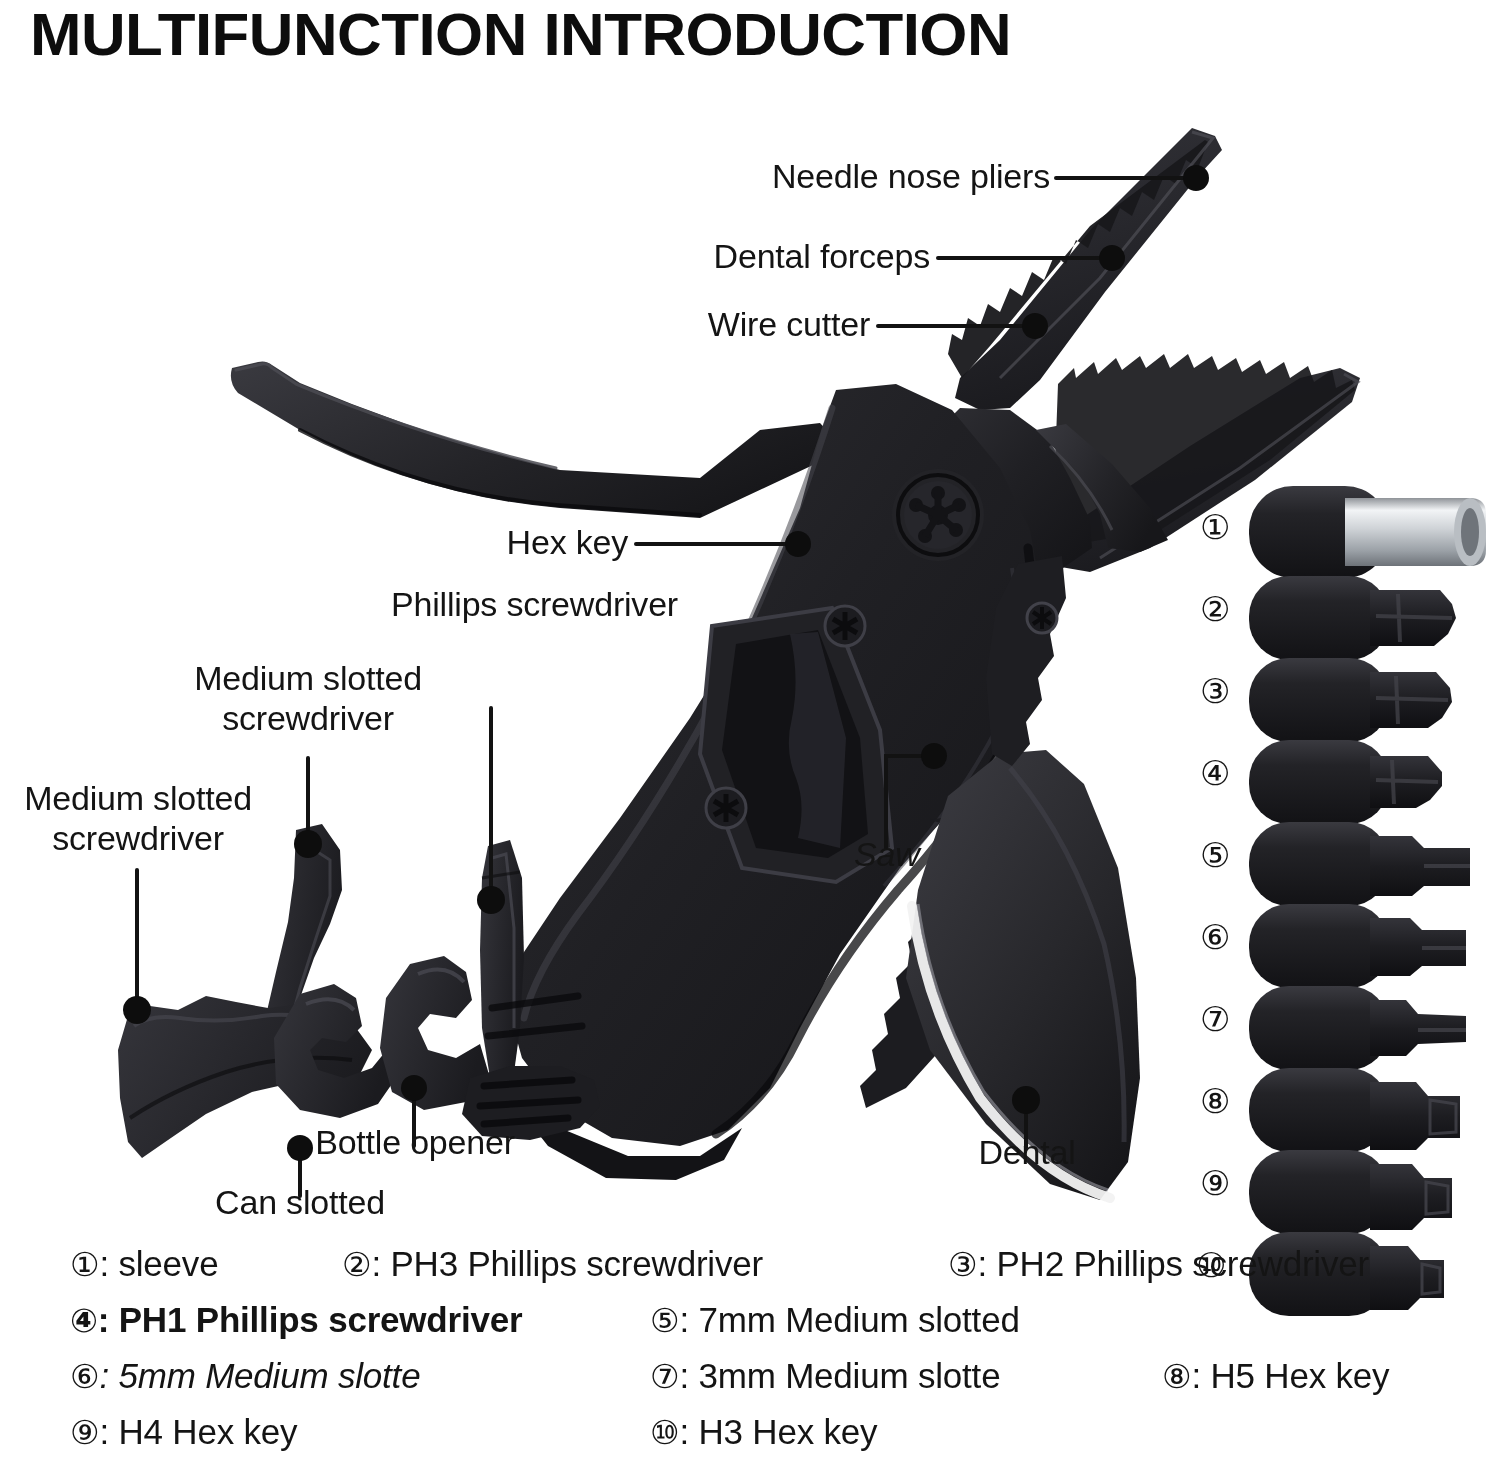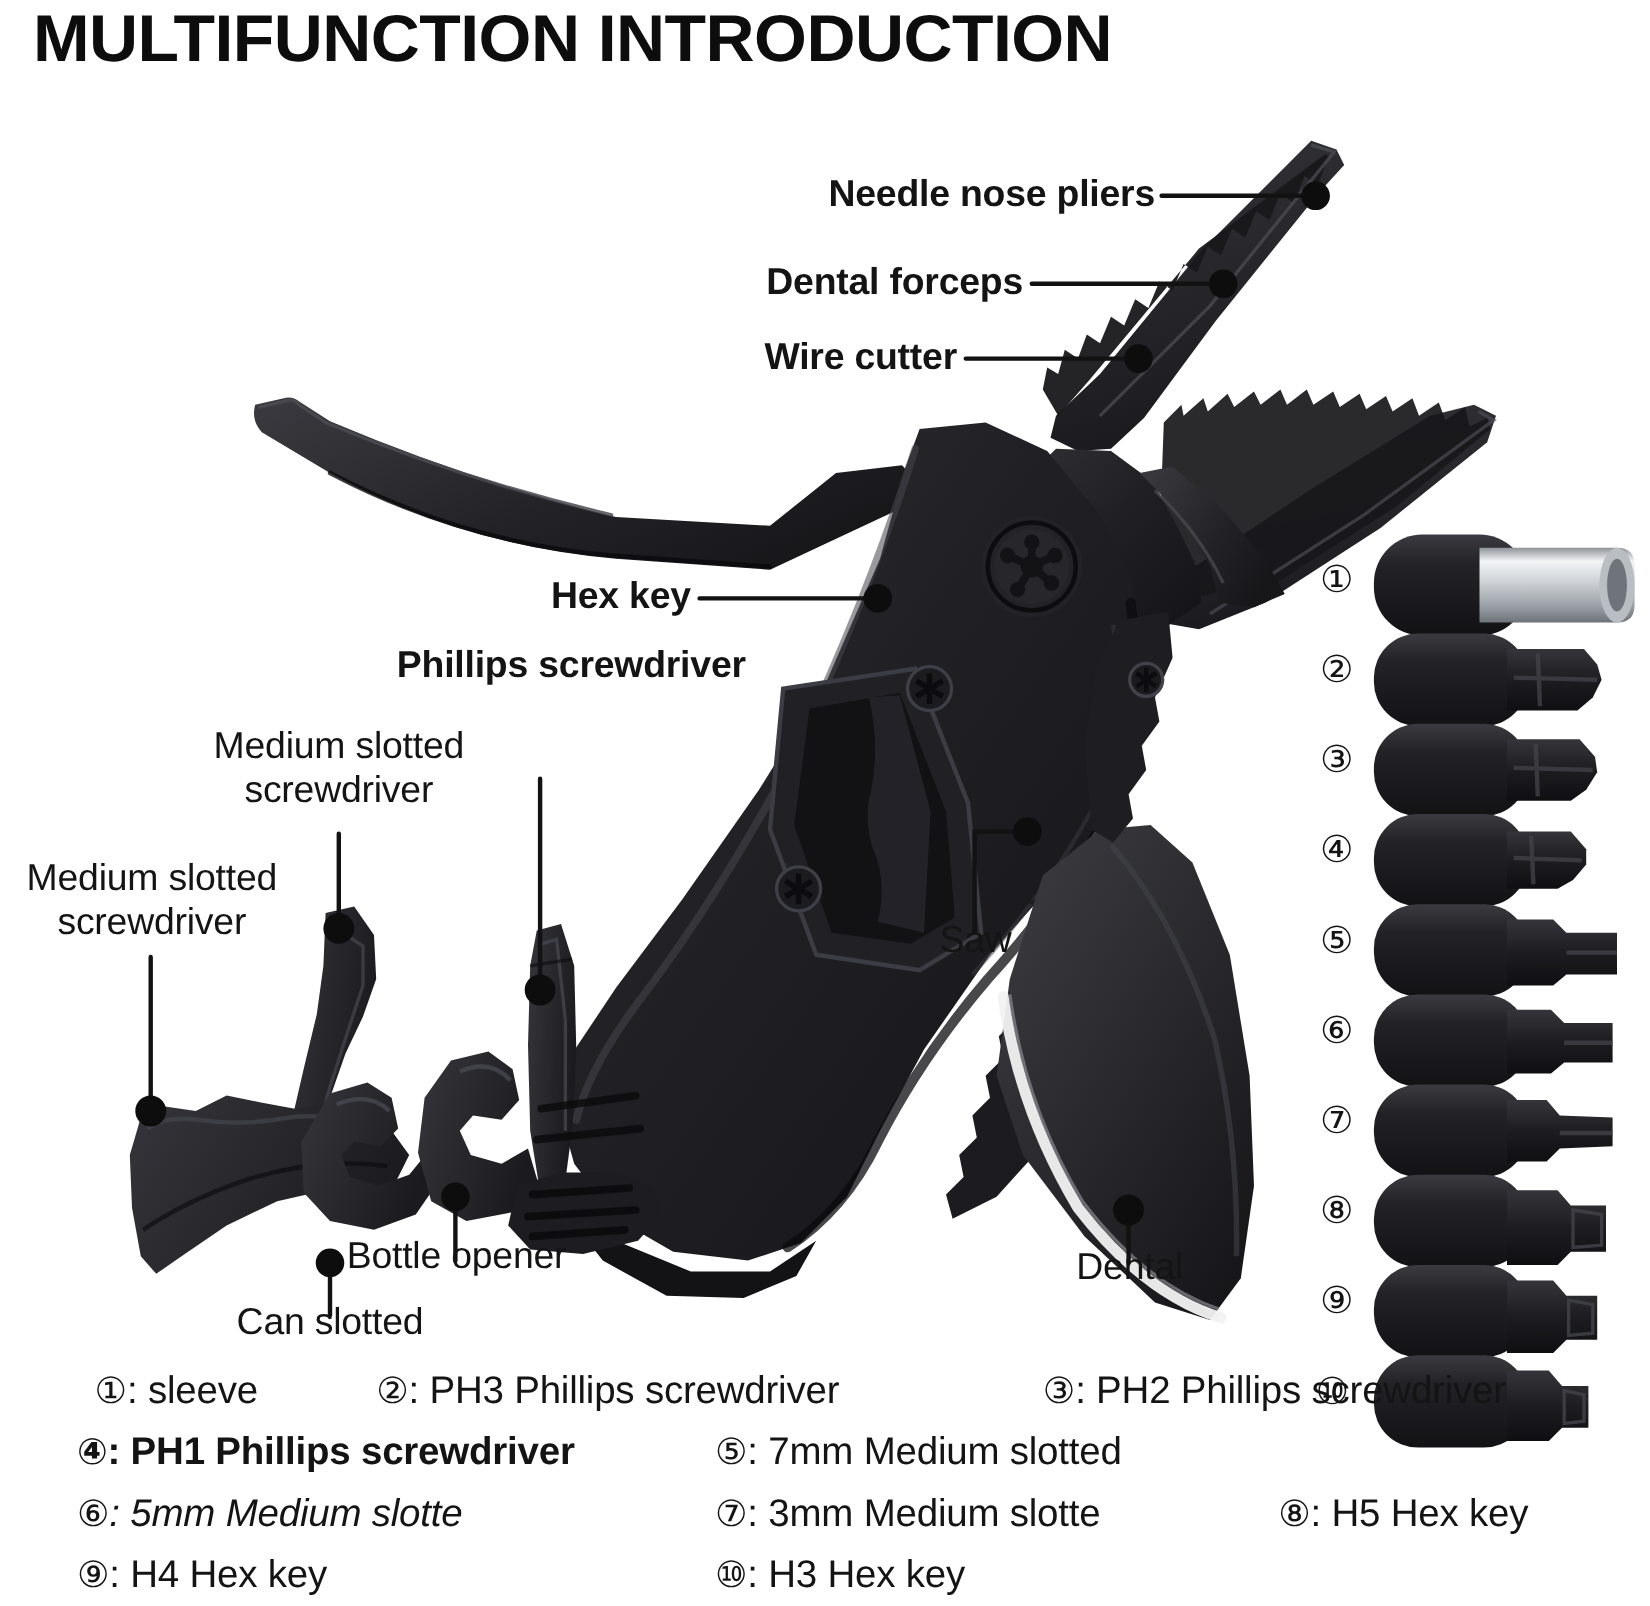--- a/index.html
+++ b/index.html
@@ -46,21 +46,21 @@
 
   
   .callout {
     position: absolute;
     font-size: 34px;
     line-height: 40px;
     color: #141414;
     white-space: pre-line;
     letter-spacing: -0.2px;
   }
-  .callout.right-al { text-align: right; font-weight: bold; }
+  .callout.right-al { text-align: right; }
   .callout.center-al { text-align: center; }
   .callout.left-al { text-align: left; }
 
   
   #legend {
     position: absolute;
     left: 0; top: 1238px;
     width: 1500px; height: 222px;
   }
   .legend-row {
@@ -361,21 +361,21 @@
   <div class="callout center-al" style="left:88px; top:580px; width:440px;">Medium slotted
 screwdriver</div>
 
   <div class="callout center-al" style="left:-82px; top:700px; width:440px;">Medium slotted
 screwdriver</div>
 
   <div class="callout center-al" style="left:118px; top:1104px; width:364px;">Can slotted</div>
 
   <div class="callout center-al" style="left:222px; top:1044px; width:386px;">Bottle opener</div>
 
-  <div class="callout left-al" style="left:854px; top:756px; width:200px;">Saw</div>
+  <div class="callout left-al" style="left:854px; top:756px; width:200px;font-style:italic;">Saw</div>
 
   <div class="callout center-al" style="left:904px; top:1054px; width:246px;">Dental</div>
 
   <svg id="bits-svg" viewBox="0 0 1500 1160">
     <defs>
       <linearGradient id="gBit" x1="0" y1="0" x2="0" y2="1">
         <stop offset="0%" stop-color="#3a3a40"></stop>
         <stop offset="30%" stop-color="#232327"></stop>
         <stop offset="100%" stop-color="#121215"></stop>
       </linearGradient>
@@ -473,21 +473,21 @@
   <div style="position:absolute;left:1200px;top:842px;font-size:34px;line-height:34px;color:#141414;">⑥</div>
   <div style="position:absolute;left:1200px;top:924px;font-size:34px;line-height:34px;color:#141414;">⑦</div>
   <div style="position:absolute;left:1200px;top:1006px;font-size:34px;line-height:34px;color:#141414;">⑧</div>
   <div style="position:absolute;left:1200px;top:1088px;font-size:34px;line-height:34px;color:#141414;">⑨</div>
   <div style="position:absolute;left:1196px;top:1170px;font-size:34px;line-height:34px;color:#141414;">⑩</div>
 </div>
 
 <div id="legend">
 
   <div class="legend-row" style="top:0px;">
-    <div class="legend-item" style="left:16px;"><span class="cnum">①</span><span>: sleeve</span></div>
+    <div class="legend-item" style="left:0px;"><span class="cnum">①</span><span>: sleeve</span></div>
     <div class="legend-item" style="left:272px;"><span class="cnum">②</span><span>: PH3 Phillips screwdriver</span></div>
     <div class="legend-item" style="left:878px;"><span class="cnum">③</span><span>: PH2 Phillips screwdriver</span></div>
   </div>
 
   <div class="legend-row" style="top:56px;">
     <div class="legend-item" style="left:0px;font-weight:bold;"><span class="cnum">④</span><span>: PH1 Phillips screwdriver</span></div>
     <div class="legend-item" style="left:580px;"><span class="cnum">⑤</span><span>: 7mm Medium slotted</span></div>
   </div>
 
   <div class="legend-row" style="top:112px;">

